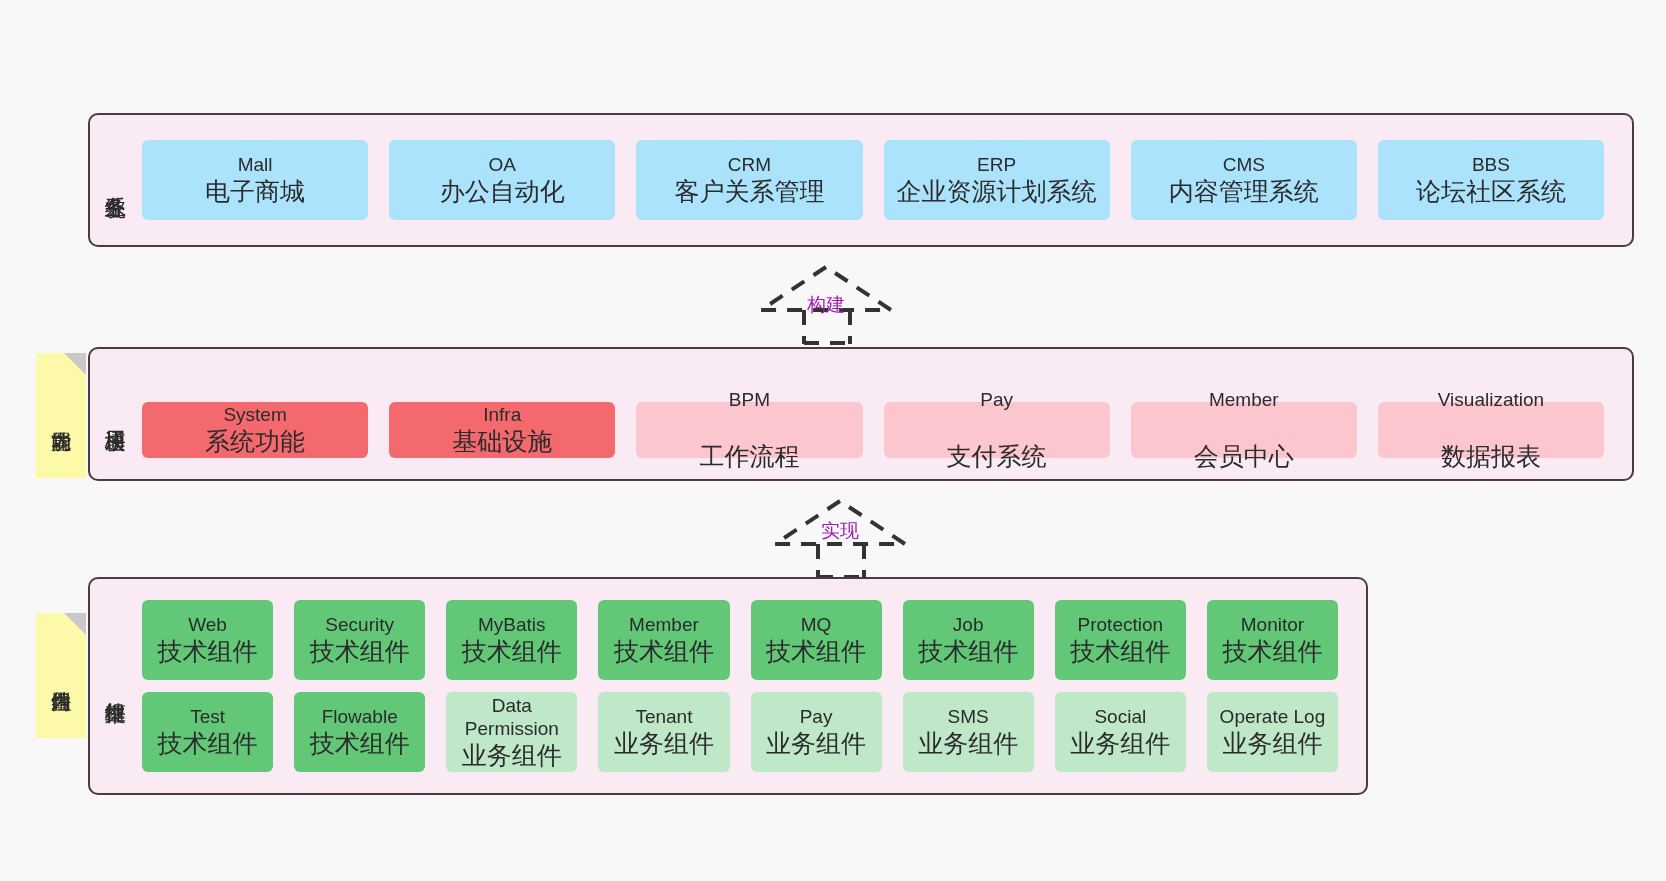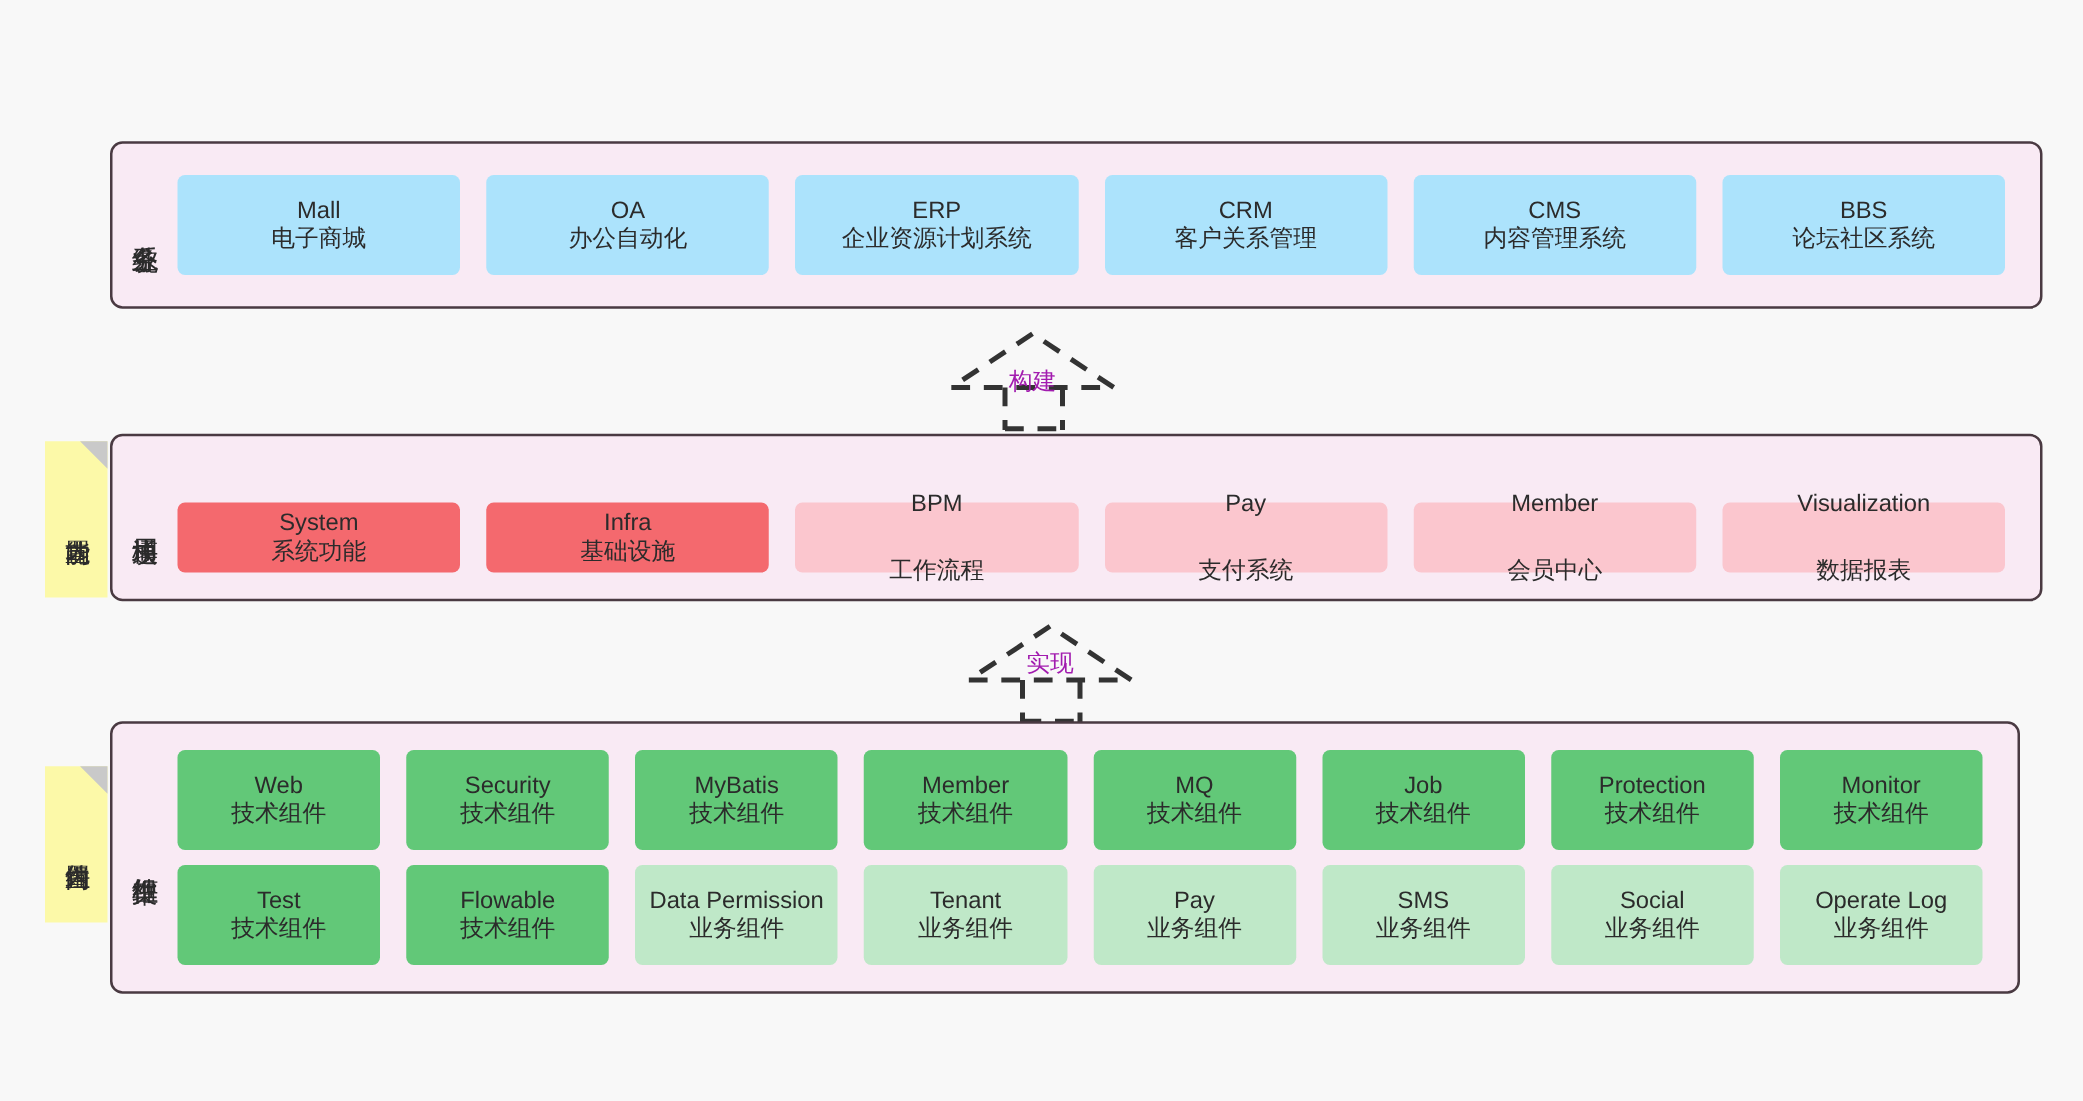--- a/index.html
+++ b/index.html
@@ -74,21 +74,21 @@
     flex-direction: column;
     align-items: center;
     justify-content: center;
     text-align: center;
     line-height: 1.22;
     box-sizing: border-box;
     padding: 4px 6px;
     min-width: 0;
   }
   .card .t1 { font-size: 19px; }
-  .card .t2 { font-size: 19px; }
+  .card .t2 { font-size: 25px; }
 
   .c-blue      { background: #ace3fc; }
   .c-red       { background: #f4696e; }
   .c-pink      { background: #fbc6ce; gap: 30px; }
   .c-green     { background: #62c878; }
   .c-lgreen    { background: #bfe8c8; }
 
   
   .note {
     position: absolute;
@@ -140,26 +140,26 @@
       <div class="row" style="height:80px;">
         <div class="card c-blue">
           <span class="t1">Mall</span>
           <span class="t2">电子商城</span>
         </div>
         <div class="card c-blue">
           <span class="t1">OA</span>
           <span class="t2">办公自动化</span>
         </div>
         <div class="card c-blue">
+          <span class="t1">CRM</span>
+          <span class="t2">客户关系管理</span>
+        </div>
+        <div class="card c-blue">
           <span class="t1">ERP</span>
           <span class="t2">企业资源计划系统</span>
-        </div>
-        <div class="card c-blue">
-          <span class="t1">CRM</span>
-          <span class="t2">客户关系管理</span>
         </div>
         <div class="card c-blue">
           <span class="t1">CMS</span>
           <span class="t2">内容管理系统</span>
         </div>
         <div class="card c-blue">
           <span class="t1">BBS</span>
           <span class="t2">论坛社区系统</span>
         </div>
       </div>
@@ -223,21 +223,21 @@
       <path d="M 46 79 L 92 79" fill="none" stroke="#333333" stroke-width="4" stroke-dasharray="15,11"></path>
     </svg>
     <span class="alabel" style="left:49px; top:20px;">实现</span>
   </div>
 
   <div class="note" style="left:36px; top:613px; width:50px; height:125px;">
     <div class="fold"></div>
     <span class="note-text">内置组件</span>
   </div>
 
-  <div class="layer" id="layer-framework" style="left:88px; top:577px; width:1528px; height:218px;">
+  <div class="layer" id="layer-framework" style="left:88px; top:577px; width:1280px; height:218px;">
     <div class="layer-label">框架组件</div>
     <div class="layer-body">
 
       <div class="row" style="height:80px;">
         <div class="card c-green">
           <span class="t1">Web</span>
           <span class="t2">技术组件</span>
         </div>
         <div class="card c-green">
           <span class="t1">Security</span>

